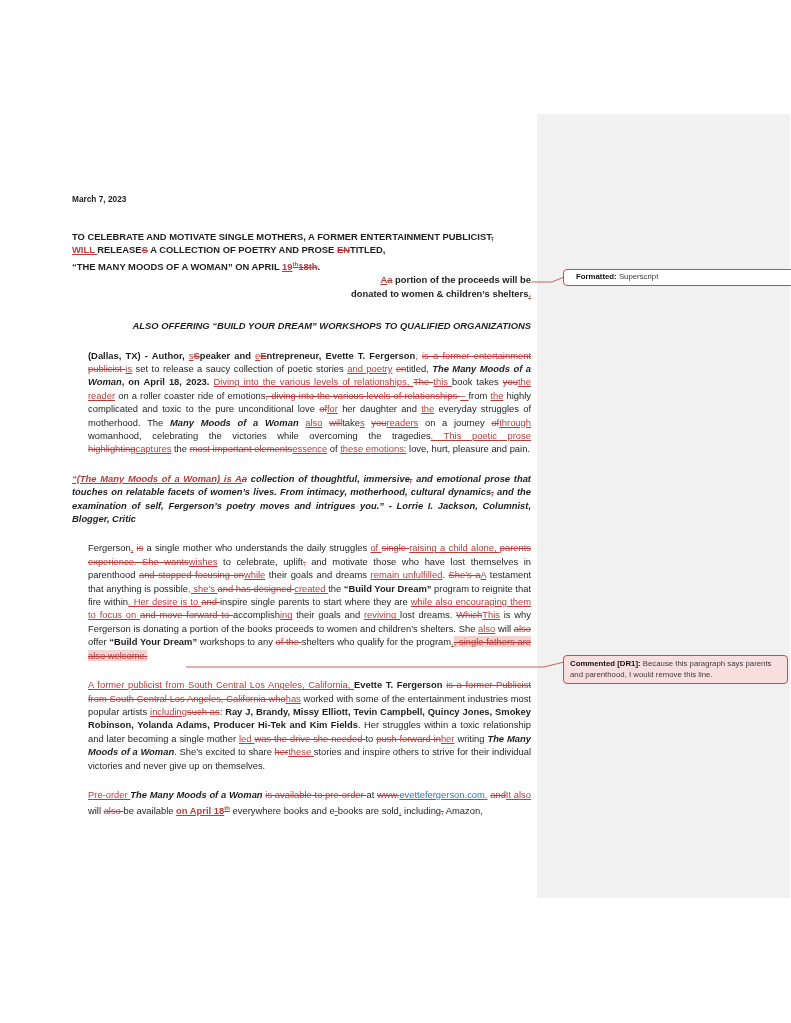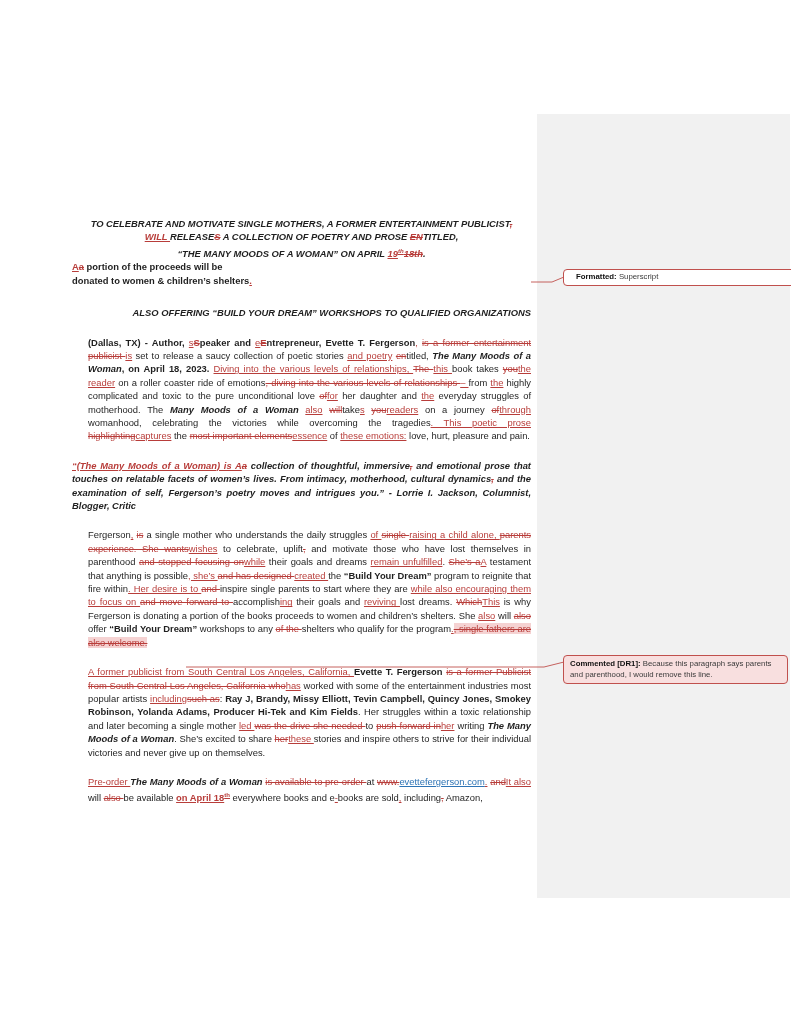--- a/index.html
+++ b/index.html
@@ -20,23 +20,23 @@
   .markup-pane{
     position:absolute;left:537px;top:114px;width:253px;height:784px;
     background:var(--pane);
   }
   .doc{
     position:absolute;left:72px;top:192px;width:459px;
     font-size:9.4px;line-height:13.4px;color:var(--ink);
   }
   .title{font-weight:700;font-size:10.8px;line-height:14px;}
   .date{font-weight:700;font-size:8.3px;line-height:11px;margin-top:2px;}
-  .headline{text-align:center;font-weight:700;font-style:italic;}
+  .headline{font-weight:700;}
   .first{margin-top:25px;}
-  .headline-plain{text-align:left;font-weight:700;}
+  .headline-plain{text-align:right;font-weight:700;}
   .subheadline{margin-top:19px;text-align:right;font-weight:700;font-style:italic;}
   .body{margin-top:16px;text-align:justify;margin-left:16px;}
   .quote{margin-top:16px;text-align:justify;font-weight:700;font-style:italic;}
   .b{font-weight:700;}
   .i{font-style:italic;}
   .ins{color:var(--red);text-decoration:underline;}
   .del{color:var(--red);text-decoration:line-through;}
   .link{color:var(--link);text-decoration:underline;cursor:pointer;}
   .sup{vertical-align:super;font-size:65%;}
   .hl{background:var(--hl);}
@@ -57,20 +57,21 @@
 <body>
 
 <div class="markup-pane"></div>
 
 <svg class="leaders" width="791" height="1023" viewBox="0 0 791 1023">
   <path d="M531,282 L552,282 L564,277" fill="none" stroke="#c0504d" stroke-width="0.9"></path>
   <path d="M186,667 L544,667 L564,662" fill="none" stroke="#c0504d" stroke-width="0.9"></path>
 </svg>
 
 <div class="doc">
+    <div class="date"><span>March 7, 2023</span></div>
     <div class="headline first"><span>TO CELEBRATE AND MOTIVATE SINGLE MOTHERS, A FORMER ENTERTAINMENT PUBLICIST</span><span class="del">,</span></div>
     <div class="headline"><span class="ins">WILL </span><span>RELEASE</span><span class="del">S</span><span> A COLLECTION OF POETRY AND PROSE </span><span class="del">EN</span><span>TITLED,</span></div>
     <div class="headline"><span>“THE MANY MOODS OF A WOMAN” ON APRIL </span><span class="ins">19</span><span class="ins sup">th</span><span class="del">18th</span><span>.</span></div>
     <div class="headline-plain"><span class="ins">A</span><span class="del">a</span><span> portion of the proceeds will be</span></div>
     <div class="headline-plain"><span>donated to women &amp; children’s shelters</span><span class="ins">.</span></div>
     <div class="subheadline"><span>ALSO OFFERING “BUILD YOUR DREAM” WORKSHOPS TO QUALIFIED ORGANIZATIONS</span></div>
     <div class="body"><span class="b">(Dallas, TX) - Author, </span><span class="ins">s</span><span class="b del">S</span><span class="b">peaker and </span><span class="ins">e</span><span class="b del">E</span><span class="b">ntrepreneur, Evette T. Fergerson</span><span class="ins">,</span><span> </span><span class="del">is a former entertainment publicist </span><span class="ins">is</span><span> set to release a saucy collection of poetic stories </span><span class="ins">and poetry</span><span> </span><span class="del">en</span><span>titled, </span><span class="b i">The Many Moods of a Woman</span><span class="b">, on April 18, 2023. </span><span class="ins">Diving into the various levels of relationships, </span><span class="del">The </span><span class="ins">this </span><span>book takes </span><span class="del">you</span><span class="ins">the reader</span><span> on a roller coaster ride of emotions</span><span class="del">, diving into the various levels of relationships </span><span class="ins">– </span><span>from </span><span class="ins">the</span><span> highly complicated and toxic to the pure unconditional love </span><span class="del">of</span><span class="ins">for</span><span> her daughter and </span><span class="ins">the</span><span> everyday struggles of motherhood. The </span><span class="b i">Many Moods of a Woman</span><span> </span><span class="ins">also</span><span> </span><span class="del">will</span><span>take</span><span class="ins">s</span><span> </span><span class="del">you</span><span class="ins">readers</span><span> on a journey </span><span class="del">of</span><span class="ins">through</span><span> womanhood, celebrating the victories while overcoming the tragedies</span><span class="ins">. This poetic prose</span><span> </span><span class="del">highlighting</span><span class="ins">captures</span><span> the </span><span class="del">most important elements</span><span class="ins">essence</span><span> of </span><span class="ins">these emotions:</span><span> love, hurt, pleasure and pain.</span></div>
     <div class="quote"><span class="ins">“(The Many Moods of a Woman) is A</span><span class="del">a</span><span> collection of thoughtful, immersive</span><span class="del">,</span><span> and emotional prose that touches on relatable facets of women’s lives. From intimacy, motherhood, cultural dynamics</span><span class="del">,</span><span> and the examination of self, Fergerson’s poetry moves and intrigues you.” - Lorrie I. Jackson, Columnist, Blogger, Critic</span></div>
     <div class="body"><span>Fergerson</span><span class="ins">,</span><span> </span><span class="del">is</span><span> a single mother who understands the daily struggles </span><span class="ins">of </span><span class="del">single </span><span class="ins">raising a child alone, </span><span class="del">parents experience. She wants</span><span class="ins">wishes</span><span> to celebrate, uplift</span><span class="del">,</span><span> and motivate those who have lost themselves in parenthood </span><span class="del">and stopped focusing on</span><span class="ins">while</span><span> their goals and dreams </span><span class="ins">remain unfulfilled</span><span>. </span><span class="del">She’s a</span><span class="ins">A</span><span> testament that anything is possible</span><span class="ins">, she’s </span><span class="del">and has designed </span><span class="ins">created </span><span>the </span><span class="b">“Build Your Dream”</span><span> program to reignite that fire within</span><span class="ins">. Her desire is to </span><span class="del">and </span><span>inspire single parents to start where they are </span><span class="ins">while also encouraging them to focus on </span><span class="del">and move forward to </span><span>accomplish</span><span class="ins">ing</span><span> their goals and </span><span class="ins">reviving </span><span>lost dreams. </span><span class="del">Which</span><span class="ins">This</span><span> is why Fergerson is donating a portion of the books proceeds to women and children’s shelters. She </span><span class="ins">also</span><span> will </span><span class="del">also </span><span>offer </span><span class="b">“Build Your Dream”</span><span> workshops to any </span><span class="del">of the </span><span>shelters who qualify for the program</span><span class="ins">.</span><span class="del hl">, single fathers are also welcome.</span></div>
     <div class="body"><span class="ins">A former publicist from South Central Los Angeles, California, </span><span class="b">Evette T. Fergerson </span><span class="del">is a former Publicist from South Central Los Angeles, California who</span><span class="ins">has</span><span> worked with some of the entertainment industries most popular artists </span><span class="ins">including</span><span class="del">such as</span><span>: </span><span class="b">Ray J, Brandy, Missy Elliott, Tevin Campbell, Quincy Jones, Smokey Robinson, Yolanda Adams, Producer Hi-Tek and Kim Fields</span><span>. Her struggles within a toxic relationship and later becoming a single mother </span><span class="ins">led </span><span class="del">was the drive she needed </span><span>to </span><span class="del">push forward in</span><span class="ins">her</span><span> writing </span><span class="b i">The Many Moods of a Woman</span><span>. She’s excited to share </span><span class="del">her</span><span class="ins">these </span><span>stories and inspire others to strive for their individual victories and never give up on themselves.</span></div>

